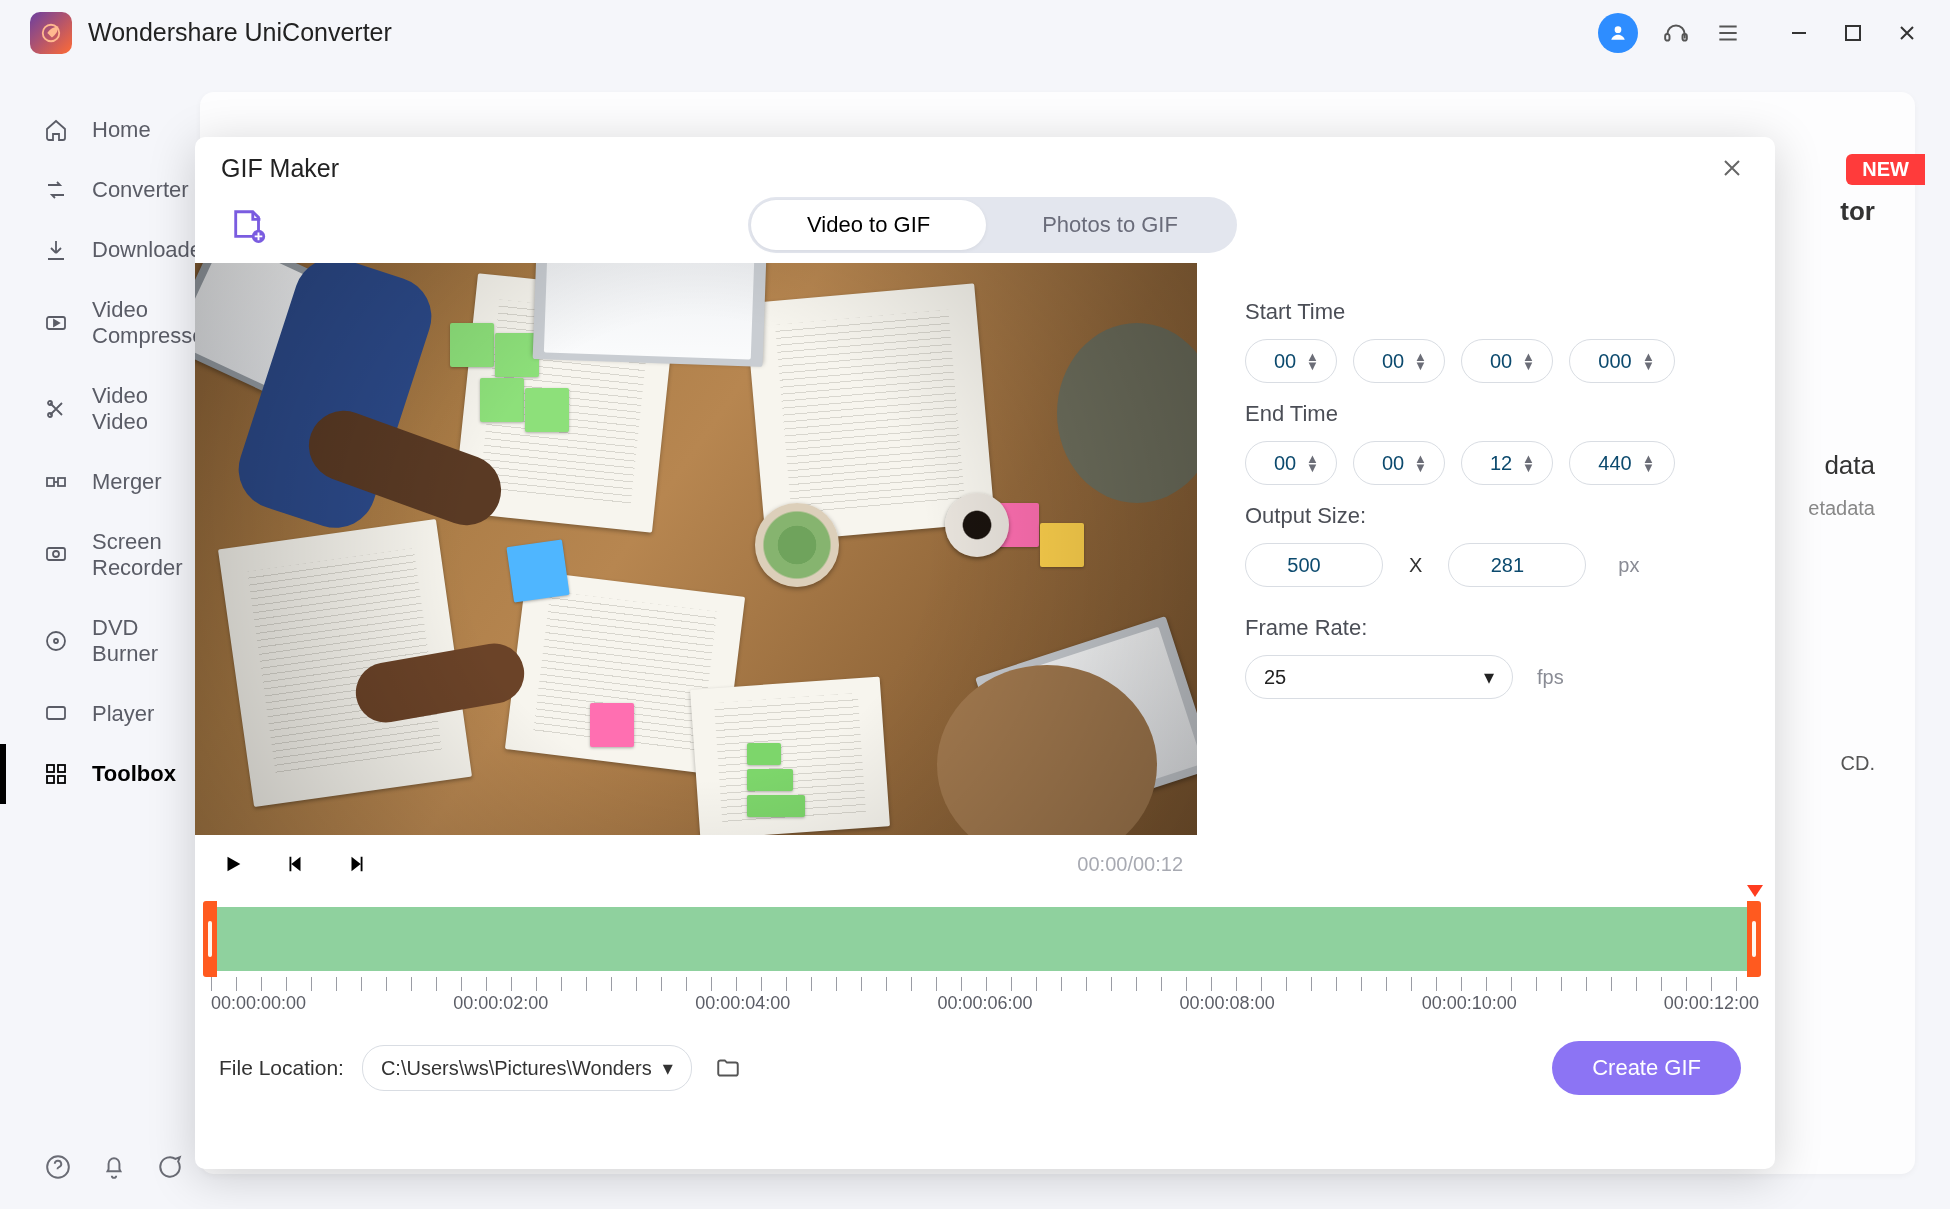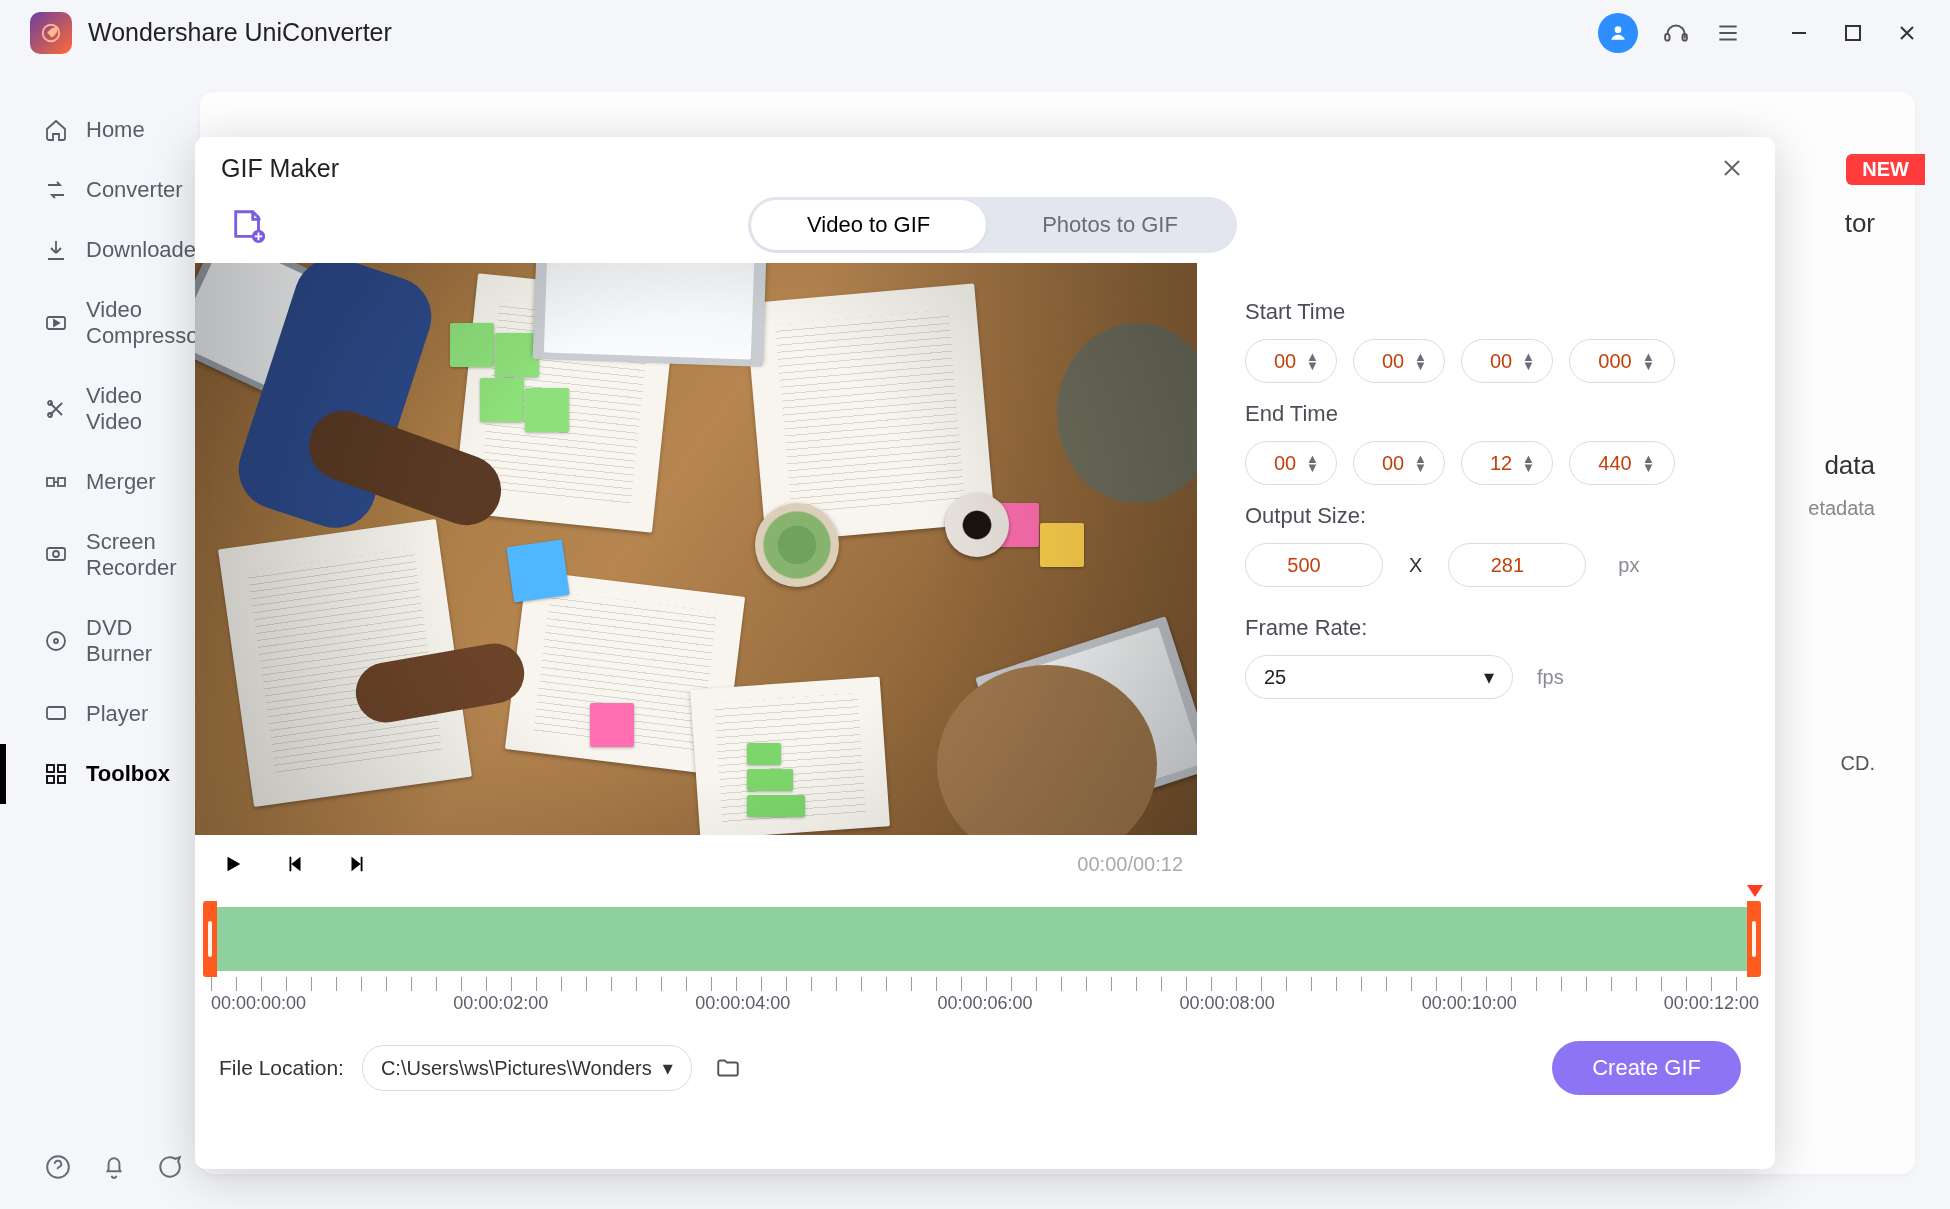--- a/index.html
+++ b/index.html
@@ -19,32 +19,32 @@
 .titlebar-icon { width: 28px; height: 28px; color: #555; display:flex; align-items:center; justify-content:center; }
 .titlebar-icon svg { width: 26px; height: 26px; stroke: #555; fill:none; stroke-width:1.8; }
 .win-controls { display:flex; gap: 28px; margin-left: 20px; }
 .win-btn { width: 26px; height: 26px; display:flex; align-items:center; justify-content:center; color:#333; }
 
 
 .main { flex:1; display:flex; position:relative; }
 
 
 .sidebar { width: 200px; background: #f5f6fa; padding-top: 35px; display:flex; flex-direction:column; position:relative; }
-.sidebar-item { display:flex; align-items:center; gap: 18px; padding: 17px 0 17px 44px; color: #5a5c66; font-size: 22px; cursor:pointer; }
+.sidebar-item { display:flex; align-items:center; gap: 24px; padding: 17px 0 17px 44px; color: #5a5c66; font-size: 22px; cursor:pointer; }
 .sidebar-item.active { color: #000; font-weight:700; border-left: 6px solid #000; padding-left: 38px; }
 .sidebar-item svg { width: 24px; height: 24px; stroke: currentColor; fill:none; stroke-width:1.8; }
 .sidebar-bottom { margin-top:auto; display:flex; gap: 28px; padding: 0 0 28px 44px; align-items:center; }
 .sb-icon { width:28px;height:28px; display:flex; align-items:center; justify-content:center; color:#6a6c75; }
 .sb-icon svg { width:26px; height:26px; stroke:currentColor; fill:none; stroke-width:1.8; }
 
 
 .bg-content { flex:1; position:relative; background:#fdfdfe; margin: 27px 35px 35px 0; border-radius: 14px; box-shadow: 0 2px 6px rgba(0,0,0,0.04); }
 .new-badge { position:absolute; top:62px; right: -10px; background:#ff3b3b; color:#fff; font-weight:700; font-size:20px; padding: 4px 16px; border-radius: 6px 0 0 6px; }
 .bg-word { position:absolute; right:40px; color:#333; font-size:26px; }
-.bg-word.w1 { top: 116px; }
+.bg-word.w1 { top: 104px; font-weight: bold; }
 .bg-word.w2 { top: 358px; }
 .bg-word.w3 { top: 405px; color:#888; font-size:20px; }
 .bg-word.w4 { top: 660px; color:#555; font-size:20px; }
 
 
 .modal { position:absolute; left: 195px; top: 72px; width: 1580px; height: 1032px; background: #fff; border-radius: 10px; box-shadow: 0 8px 48px rgba(0,0,0,0.18); display:flex; flex-direction:column; }
 .modal-header { display:flex; align-items:center; padding: 14px 26px 6px 26px; }
 .modal-title { font-size: 25px; font-weight: 500; color:#222; }
 .modal-close { margin-left:auto; width:34px; height:34px; display:flex; align-items:center; justify-content:center; cursor:pointer; color:#666; }
 
@@ -78,21 +78,21 @@
 .pc-btn svg { width:22px; height:22px; fill:#000; }
 .time-readout { margin-left:auto; color:#a8aab2; font-size:20px; }
 
 
 .params { flex:1; padding: 24px 50px 0 42px; }
 .plabel { color:#4b4e56; font-size:22px; margin: 12px 0 14px; }
 .time-row { display:flex; gap: 16px; margin-bottom: 18px; }
 .time-cell,.num-cell { display:flex; align-items:center; border:1px solid #d9dde3; border-radius: 22px; height: 44px; background:#fff; }
 .time-cell { width: 92px; padding: 0 8px 0 18px; }
 .time-cell.wide { width: 106px; }
-.time-cell input, .num-cell input { border:none; outline:none; width: 42px; font-size: 20px; color:#c2410c; text-align:center; background:transparent; }
+.time-cell input, .num-cell input { border:none; outline:none; width: 42px; font-size: 20px; color:#0c4a6e; text-align:center; background:transparent; }
 .spin { display:flex; flex-direction:column; gap:1px; color:#6b6d77; }
 .spin span { font-size:13px; line-height:8px; cursor:pointer; }
 .size-row { display:flex; align-items:center; gap: 26px; }
 .num-cell { width: 138px; padding: 0 18px; }
 .num-cell input { width: 80px; }
 .mulx { color:#333; font-size:20px; }
 .unit { color:#8a8c95; font-size:20px; margin-left:6px; }
 .fr-row { display:flex; align-items:center; gap: 18px; }
 .select { display:flex; align-items:center; justify-content:space-between; border:1px solid #d9dde3; border-radius:22px; height:44px; width: 268px; padding: 0 18px; font-size:20px; color:#222; background:#fff; cursor:pointer; }
 

